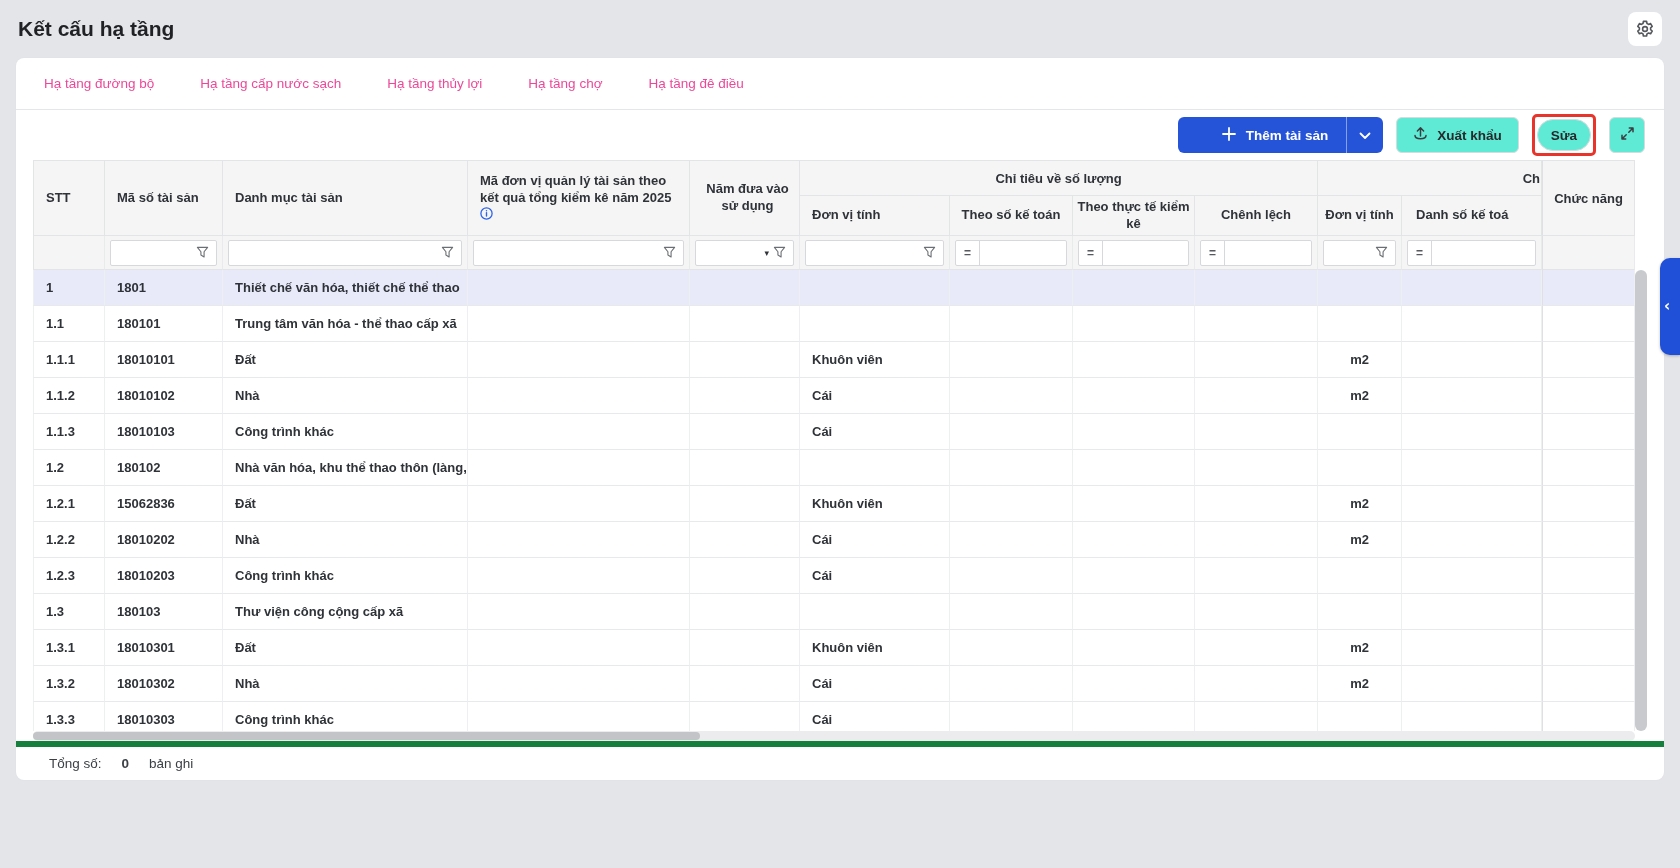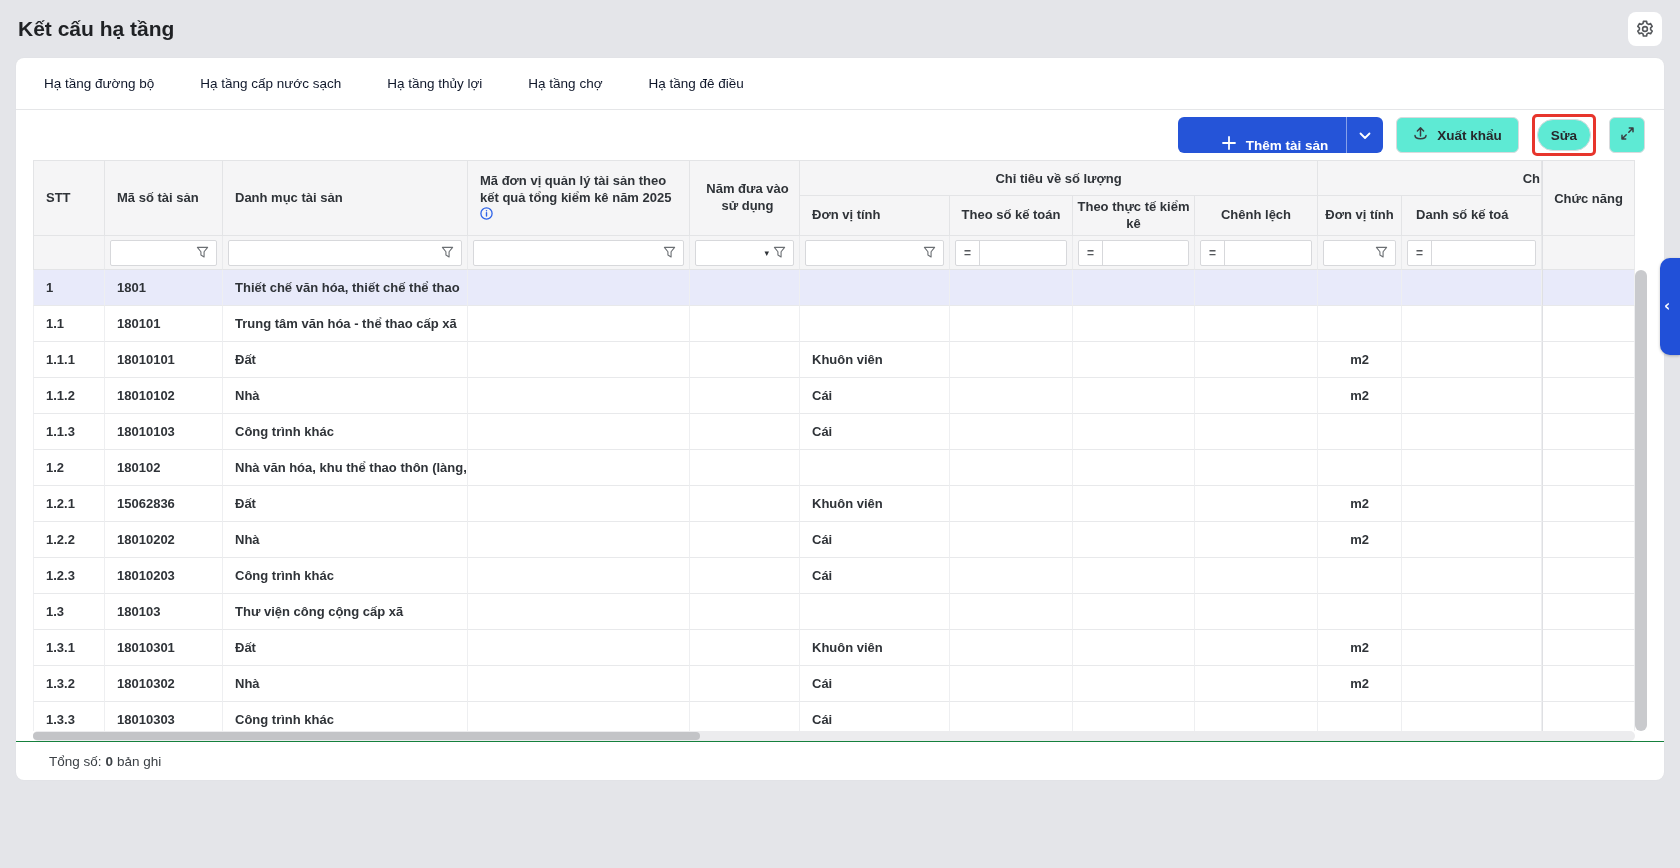--- a/index.html
+++ b/index.html
@@ -14,29 +14,29 @@
   .titlebar { height:58px; padding:0 18px 0 18px; display:flex; align-items:center; justify-content:space-between; }
   .page-title { font-size:21px; font-weight:bold; color:#1f2124; }
   .gear-btn { width:34px; height:34px; background:#fff; border-radius:8px; display:flex; align-items:center; justify-content:center; cursor:pointer; }
   .gear-btn svg { display:block; }
 
   
   .card { margin:0 16px; height:722px; background:#fff; border-radius:8px; position:relative; overflow:hidden; box-shadow:0 0 2px rgba(0,0,0,.04); }
 
   
   .tabs { height:52px; display:flex; align-items:stretch; gap:46px; padding:0 28px; border-bottom:1px solid #e5e6e8; }
-  .tab { display:flex; align-items:center; font-size:13.5px; color:#0f172a; position:relative; cursor:pointer; white-space:nowrap; }
+  .tab { display:flex; align-items:center; font-size:13.5px; color:#ec4899; position:relative; cursor:pointer; white-space:nowrap; }
   .tab.active { color:#2b55d6; }
   .tab.active::after { content:""; position:absolute; left:0; right:0; bottom:-1px; height:3px; background:#2b55d6; border-radius:2px 2px 0 0; }
 
   
   .toolbar { height:50px; display:flex; align-items:center; justify-content:flex-end; gap:13px; padding-right:19px; }
   .btn { height:36px; display:flex; align-items:center; font-size:13.5px; font-weight:bold; border-radius:6px; cursor:pointer; }
   .btn-split { background:#2554d8; color:#fff; padding:0; overflow:hidden; }
-  .btn-split .main { display:flex; align-items:flex-end; gap:10px; padding:0 18px; height:100%;margin-left:26px; }
+  .btn-split .main { display:flex; align-items:center; gap:10px; padding:0 18px; height:100%;margin-left:26px; }
   .btn-split .sep { width:1px; height:100%; background:rgba(255,255,255,.45); }
   .btn-split .caret { width:36px; height:100%; display:flex; align-items:center; justify-content:center; }
   .btn-light { background:#5eead4; border:1px solid #d9dadd; color:#27292c; padding:0 16px; gap:9px; }
   .red-wrap { border:3px solid #e7352c; border-radius:5px; padding:2px; display:flex; }
   .btn-edit { height:32px; border-radius:16px; padding:0 13px; }
   .btn-icon { width:36px; justify-content:center; padding:0; }
 
   
   .table-wrap { margin:0 17px; position:relative; width:1614px; height:571px; overflow:hidden; }
   table { border-collapse:separate; border-spacing:0; table-layout:fixed; width:1602px; }
@@ -67,21 +67,21 @@
   tbody tr.hl td { background:#e8eafa; }
 
   
   .v-scroll { position:absolute; left:1602px; top:110px; width:12px; height:461px; background:#c9cacd; border-radius:6px; }
 
   
   .h-scroll { margin:0 17px; width:1602px; height:10px; background:#ececee; border-radius:5px; position:relative; }
   .h-thumb { position:absolute; left:0; top:1px; width:667px; height:8px; background:#c3c4c7; border-radius:4px; }
 
   
-  .card-footer { height:39px; display:flex; align-items:center; padding-left:33px; border-top:1px solid #15803d; font-size:13.5px; color:#3b4045; gap:4px; }
+  .card-footer { height:39px; display:flex; align-items:center; padding-left:33px; border-top:6px solid #15803d; font-size:13.5px; color:#3b4045; gap:20px; }
   .card-footer b { font-weight:bold; }
 
   
   .side-toggle { position:absolute; right:0; top:258px; width:20px; height:97px; background:#2150d8; border-radius:10px 0 0 10px; display:flex; align-items:center; justify-content:flex-start; padding-left:4px; cursor:pointer; box-shadow:0 1px 3px rgba(0,0,0,.25); }
   .side-toggle .chev { color:#fff; font-size:15px; font-weight:bold; line-height:1; }
 
   .glyph { font-family:"DejaVu Sans", sans-serif; }
 </style>
 </head>
 <body>

